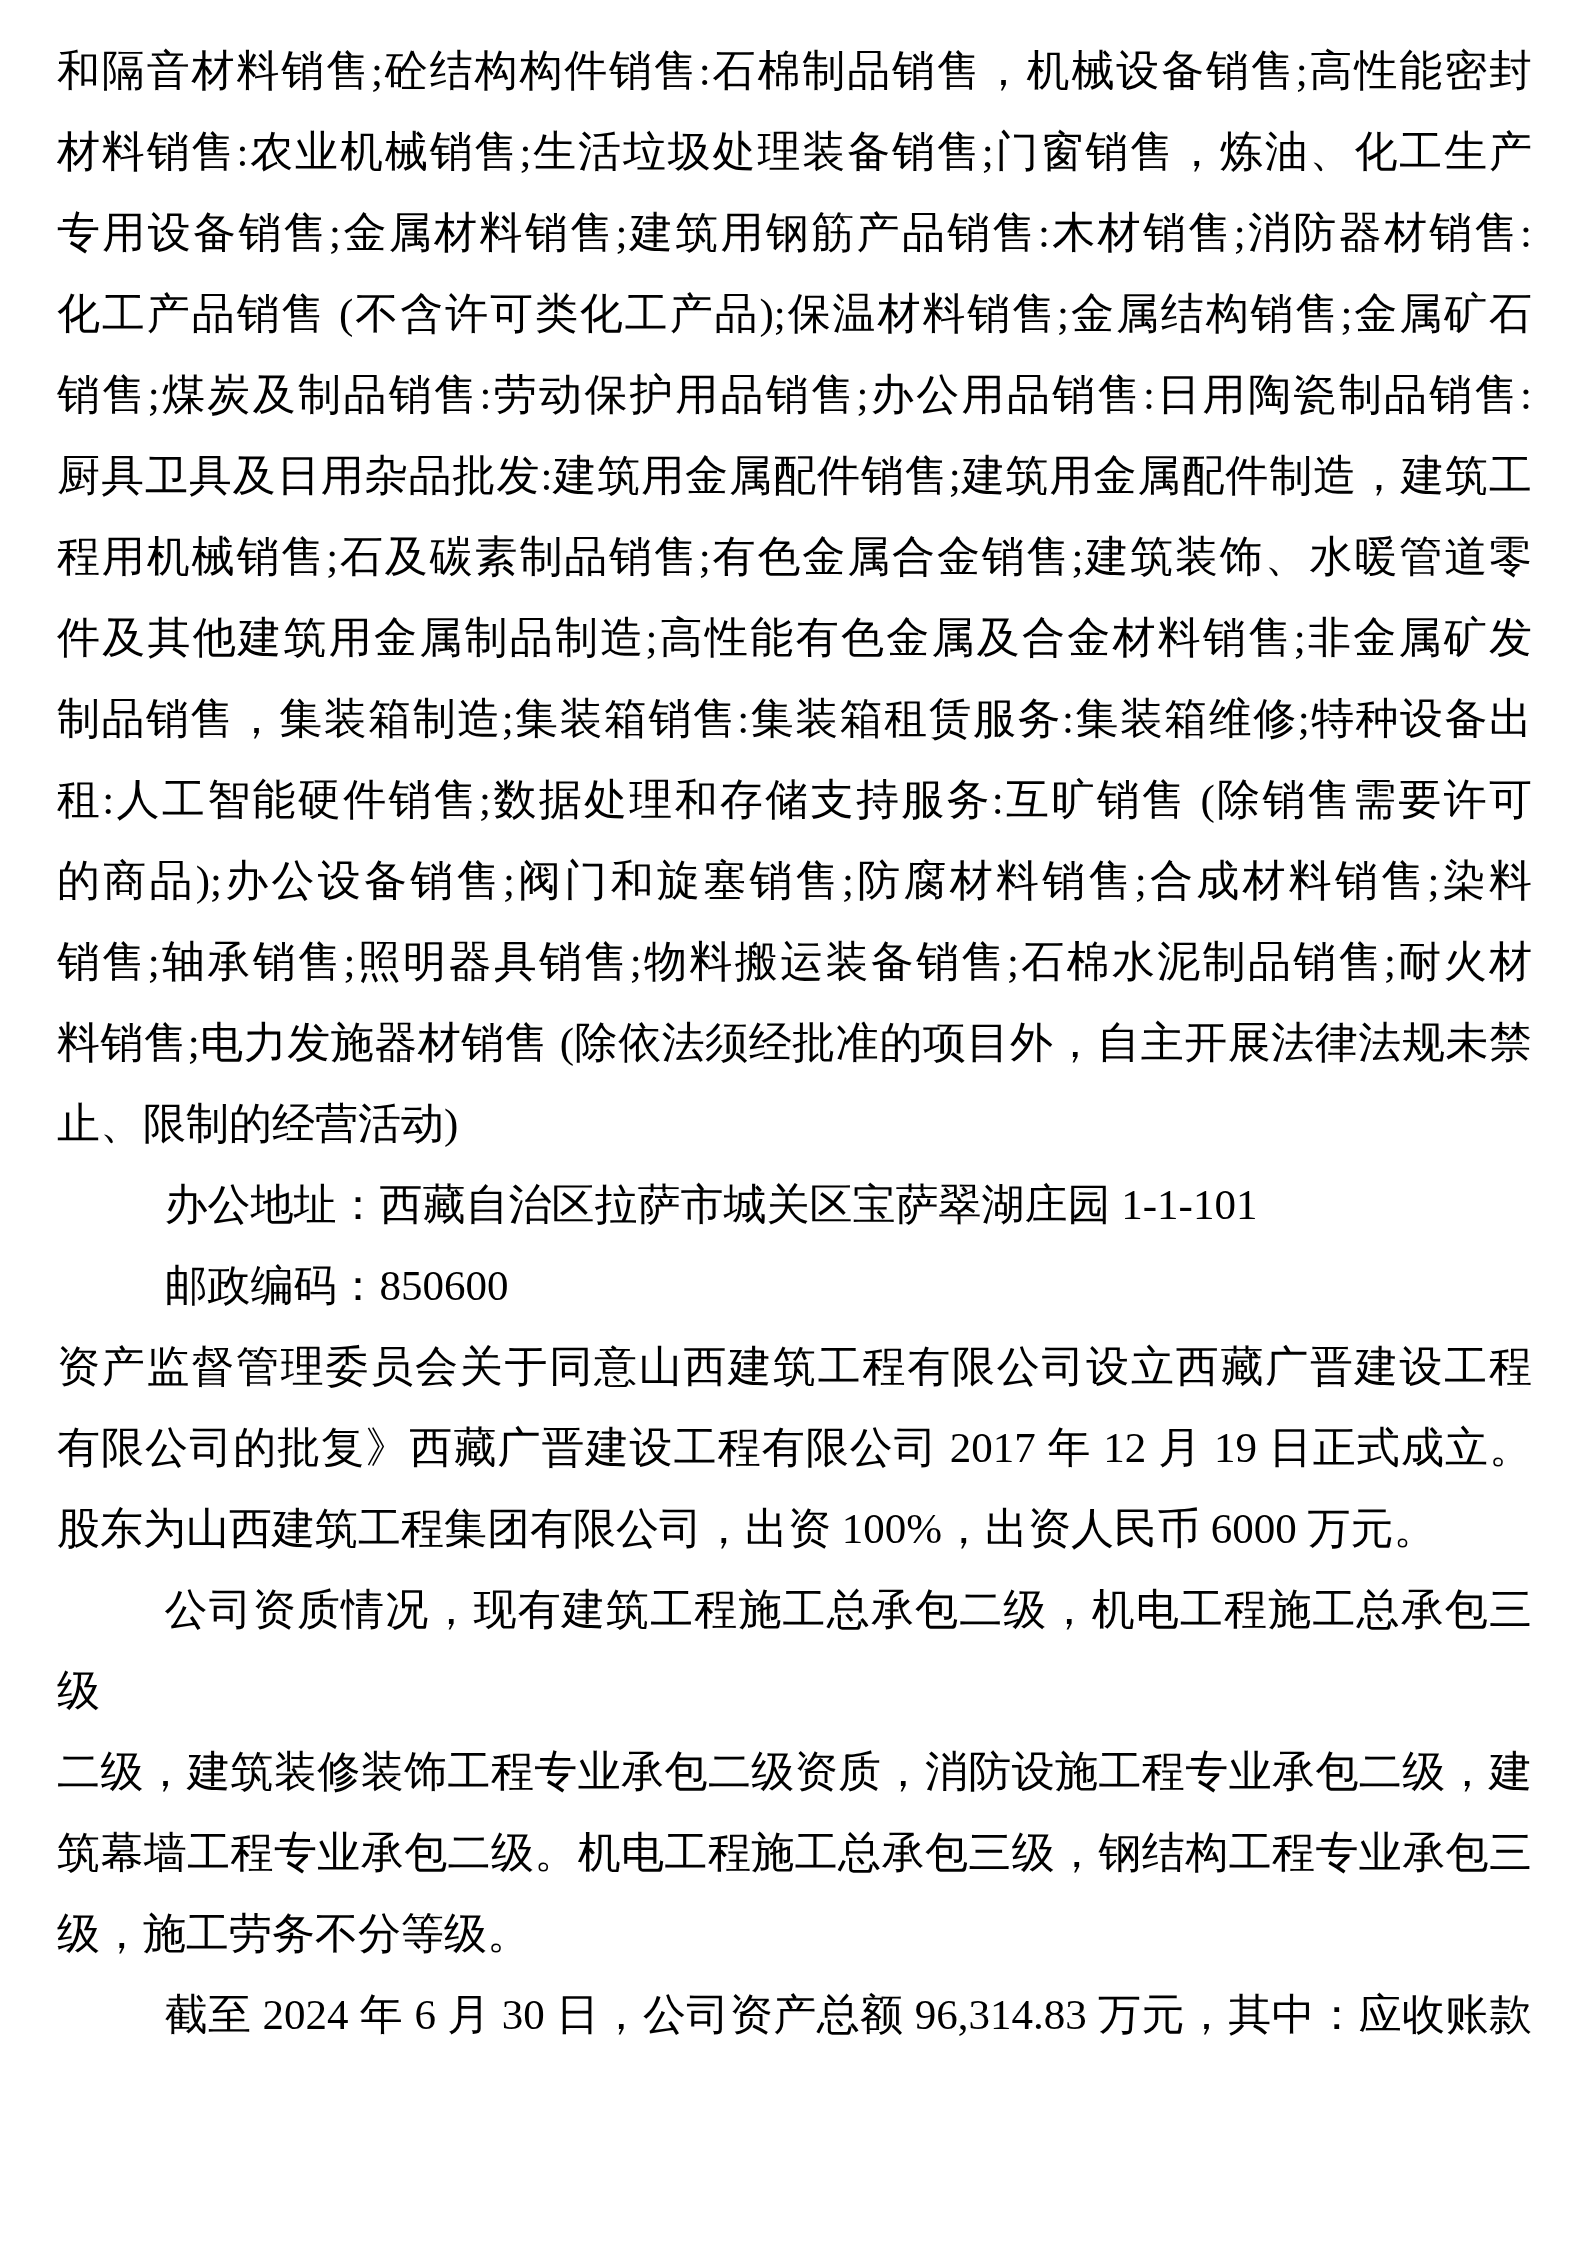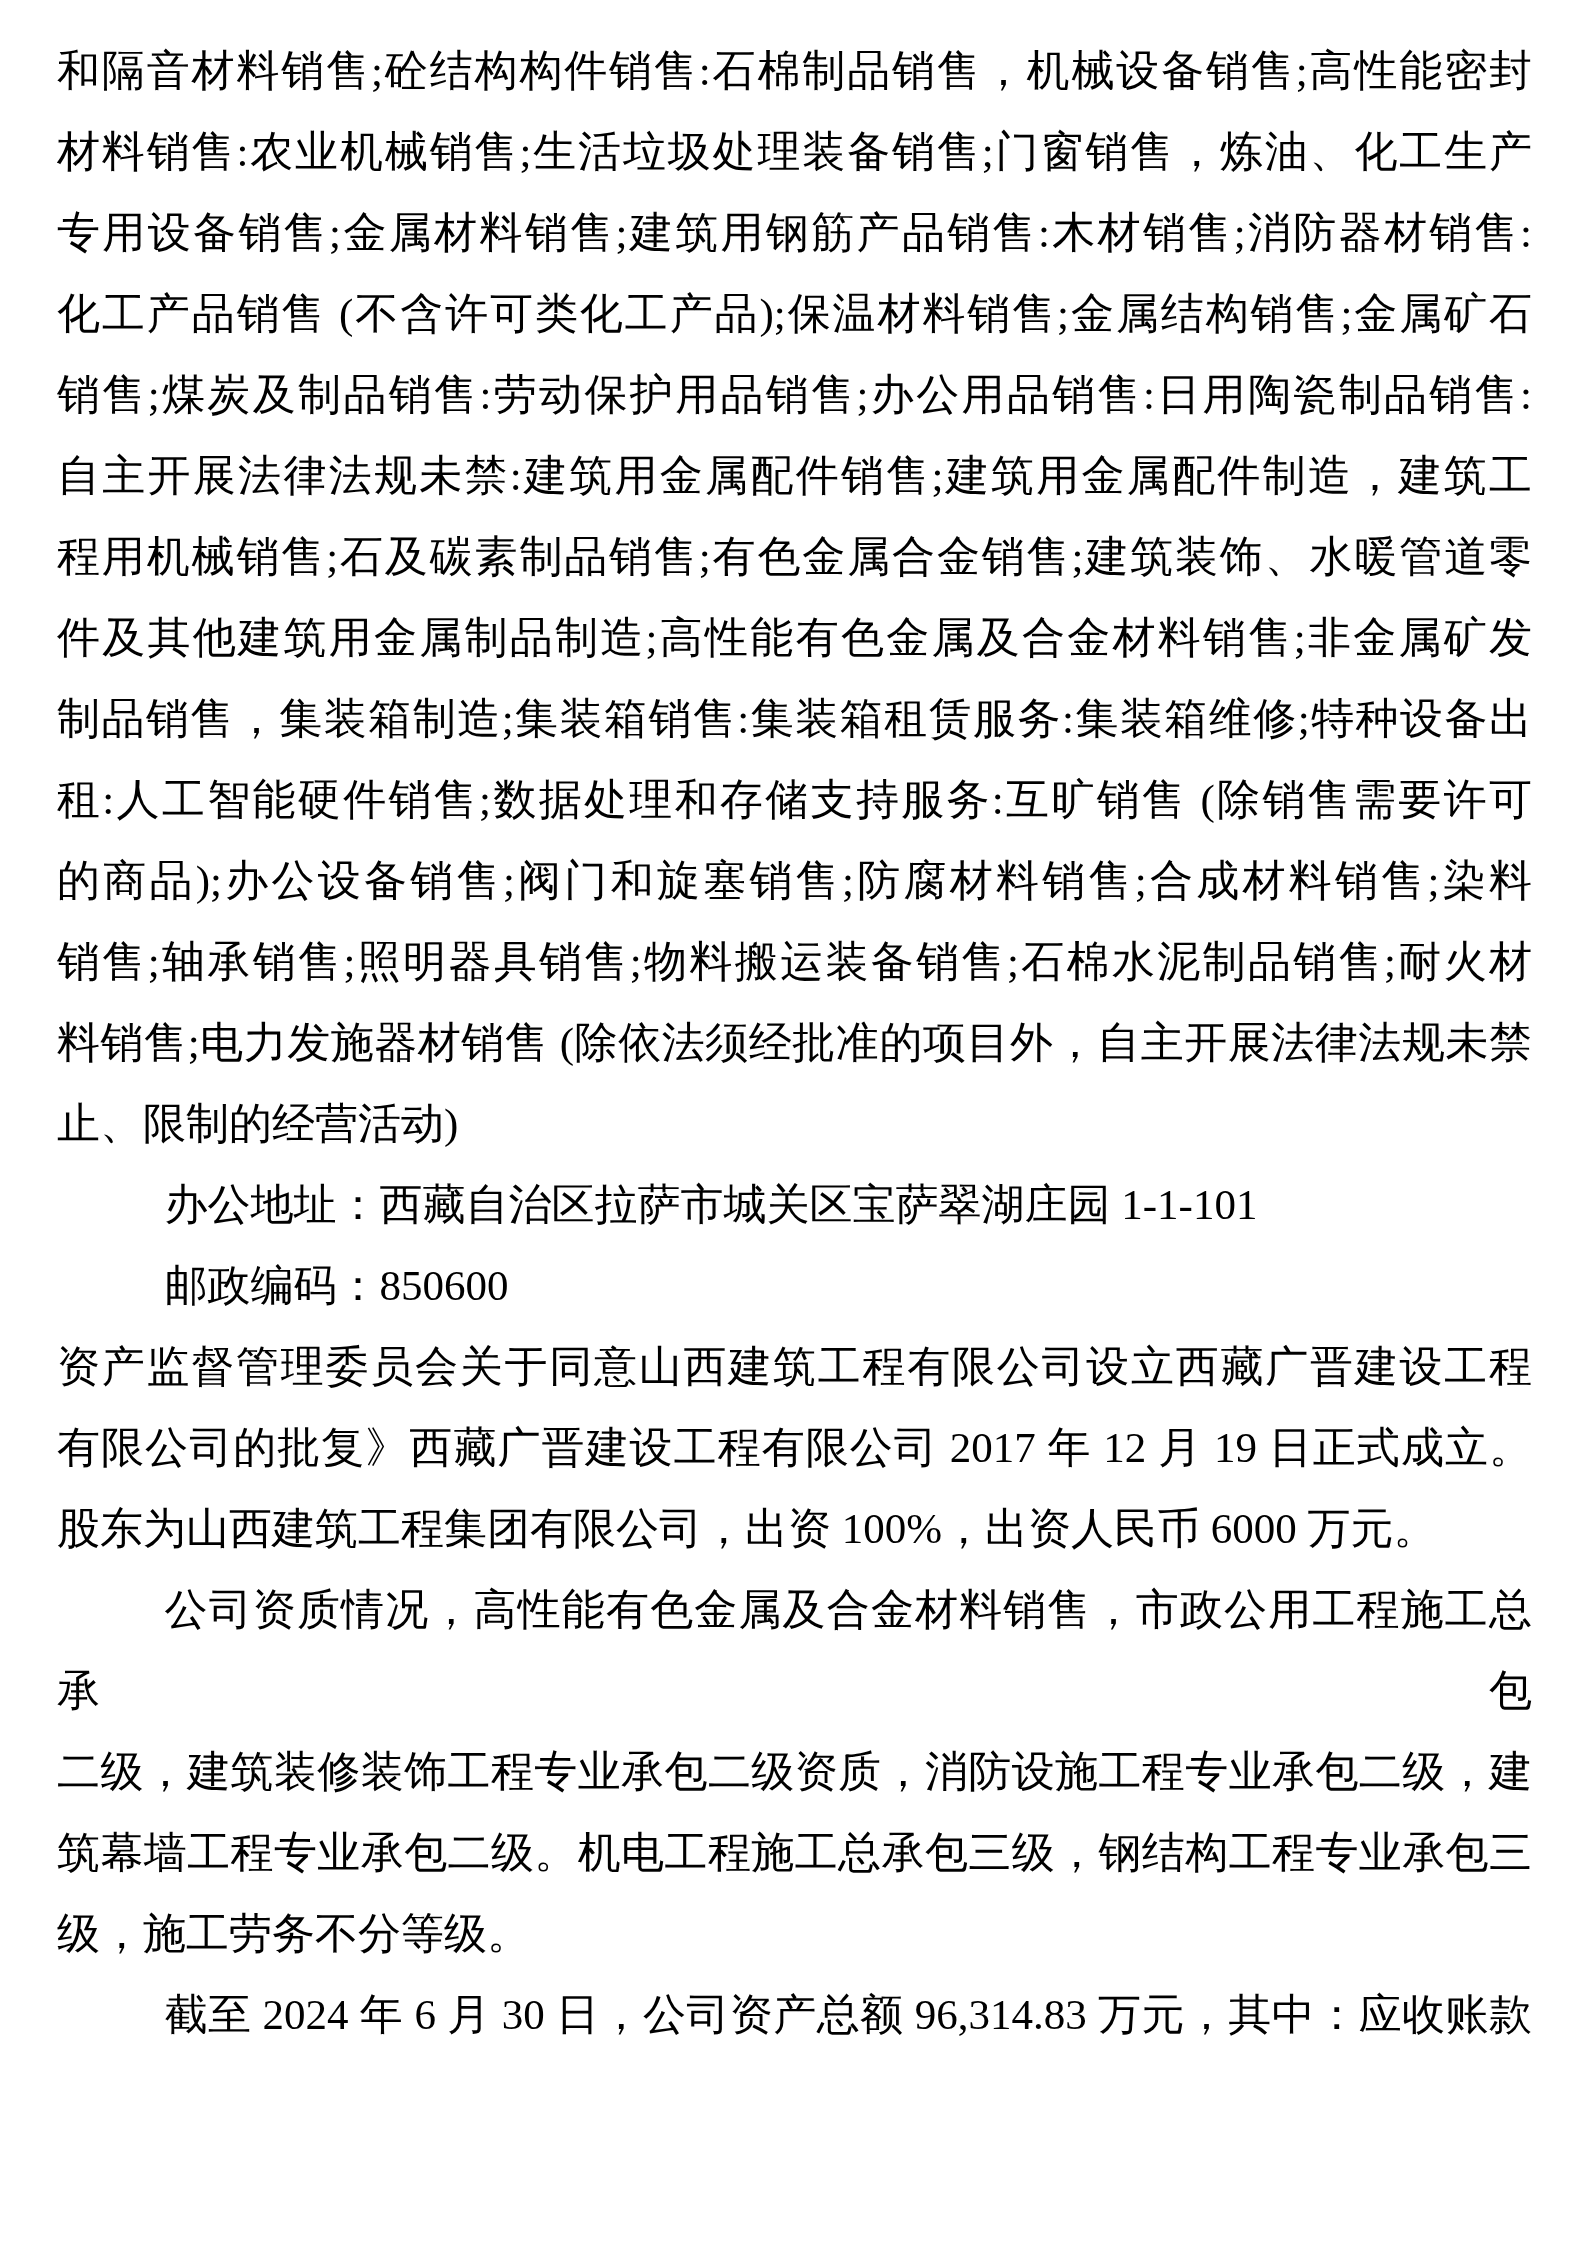--- a/index.html
+++ b/index.html
@@ -43,38 +43,38 @@
 </head>
 <body>
 
 <div class="page">
 
   <div class="line">和隔音材料销售;砼结构构件销售:石棉制品销售，机械设备销售;高性能密封</div>
   <div class="line">材料销售:农业机械销售;生活垃圾处理装备销售;门窗销售，炼油、化工生产</div>
   <div class="line">专用设备销售;金属材料销售;建筑用钢筋产品销售:木材销售;消防器材销售:</div>
   <div class="line">化工产品销售 (不含许可类化工产品);保温材料销售;金属结构销售;金属矿石</div>
   <div class="line">销售;煤炭及制品销售:劳动保护用品销售;办公用品销售:日用陶瓷制品销售:</div>
-  <div class="line">自主开展法律法规未禁:建筑用金属配件销售;建筑用金属配件制造，建筑工</div>
+  <div class="line">厨具卫具及日用杂品批发:建筑用金属配件销售;建筑用金属配件制造，建筑工</div>
   <div class="line">程用机械销售;石及碳素制品销售;有色金属合金销售;建筑装饰、水暖管道零</div>
   <div class="line">件及其他建筑用金属制品制造;高性能有色金属及合金材料销售;非金属矿发</div>
   <div class="line">制品销售，集装箱制造;集装箱销售:集装箱租赁服务:集装箱维修;特种设备出</div>
   <div class="line">租:人工智能硬件销售;数据处理和存储支持服务:互旷销售 (除销售需要许可</div>
   <div class="line">的商品);办公设备销售;阀门和旋塞销售;防腐材料销售;合成材料销售;染料</div>
   <div class="line">销售;轴承销售;照明器具销售;物料搬运装备销售;石棉水泥制品销售;耐火材</div>
   <div class="line">料销售;电力发施器材销售 (除依法须经批准的项目外，自主开展法律法规未禁</div>
   <div class="line last">止、限制的经营活动)</div>
 
   <div class="line indent last">办公地址：西藏自治区拉萨市城关区宝萨翠湖庄园 1-1-101</div>
   <div class="line indent last">邮政编码：850600</div>
 
   <div class="line">资产监督管理委员会关于同意山西建筑工程有限公司设立西藏广晋建设工程</div>
   <div class="line">有限公司的批复》西藏广晋建设工程有限公司 2017 年 12 月 19 日正式成立。</div>
   <div class="line last">股东为山西建筑工程集团有限公司，出资 100%，出资人民币 6000 万元。</div>
 
-  <div class="line indent">公司资质情况，高性能有色金属及合金材料销售，市政公用工程施工总承包</div>
+  <div class="line indent">公司资质情况，现有建筑工程施工总承包二级，机电工程施工总承包三级</div>
   <div class="line">二级，建筑装修装饰工程专业承包二级资质，消防设施工程专业承包二级，建</div>
   <div class="line">筑幕墙工程专业承包二级。机电工程施工总承包三级，钢结构工程专业承包三</div>
   <div class="line last">级，施工劳务不分等级。</div>
 
 
   <div class="line indent">截至 2024 年 6 月 30 日，公司资产总额 96,314.83 万元，其中：应收账款</div>
 
 </div>
 
 </body></html>

